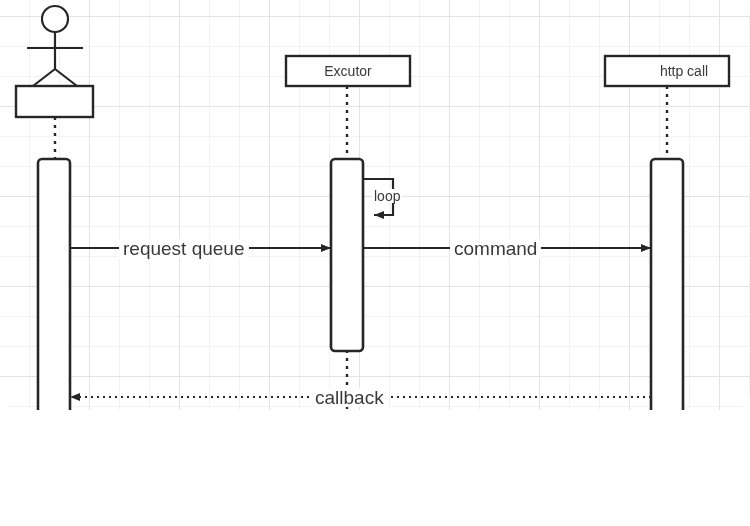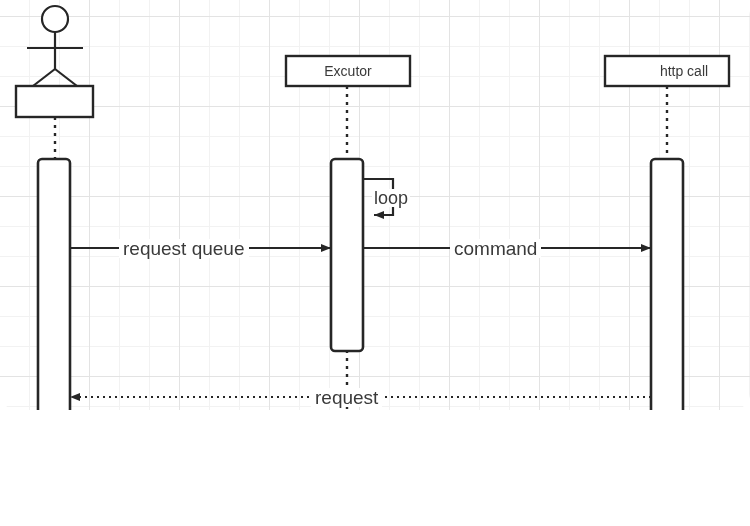--- a/index.html
+++ b/index.html
@@ -53,21 +53,21 @@
     font-family: "Liberation Sans", sans-serif;
     font-size: 14px;
     color: #3a3a3a;
     white-space: nowrap;
     text-align: center;
     line-height: 1;
   }
   .loop-label {
     position: absolute;
     font-family: "Liberation Sans", sans-serif;
-    font-size: 18px;
+    font-size: 14px;
     color: #3a3a3a;
     background: #ffffff;
     padding: 0 2px;
     white-space: nowrap;
     line-height: 1;
   }
 </style>
 </head>
 <body>
 
@@ -123,17 +123,17 @@
   </svg>
 
   <div class="head-label" style="left:286px; top:64px; width:124px;">Excutor</div>
 
   <div class="head-label" style="left:622px; top:64px; width:124px;">http call</div>
 
   <div class="msg-label" style="left:450px; top:239px;">command</div>
 
   <div class="msg-label" style="left:119px; top:239px;">request queue</div>
 
-  <div class="msg-label" style="left:311px; top:388px;">request</div>
+  <div class="msg-label" style="left:311px; top:388px;">callback</div>
 
   <div class="loop-label" style="left:372px; top:189px;">loop</div>
 
 </div>
 
 </body></html>

